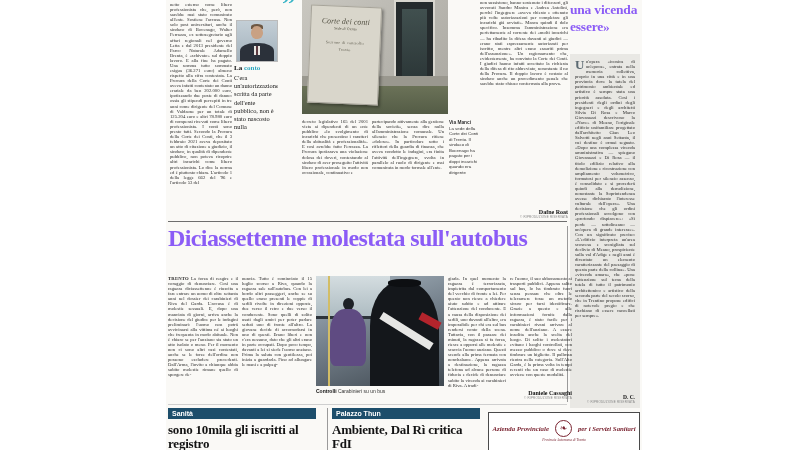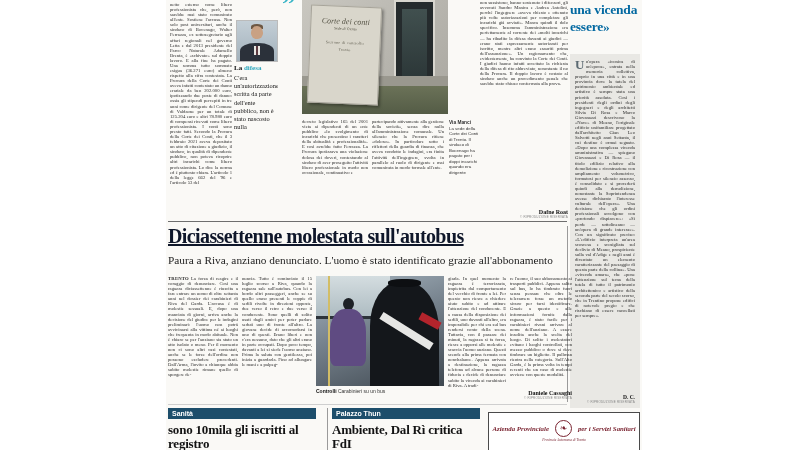--- a/index.html
+++ b/index.html
@@ -38,28 +38,28 @@
              border:1px solid #a7a49a;box-shadow:2px 2px 3px rgba(0,0,0,.35);
              transform:rotate(2.5deg);text-align:center;color:#565446;overflow:hidden;}
   .pp-t1{font-style:italic;font-size:8px;margin-top:10px;}
   .pp-t2{font-style:italic;font-size:4px;}
   .pp-t3{font-size:4px;margin-top:9px;letter-spacing:.3px;}
   .cap-box{font-family:"Liberation Sans",sans-serif;font-size:4.4px;line-height:1.25;color:#333;overflow:hidden;}
   .cap-box b{font-size:4.8px;}
   .byline{font-size:6px;font-weight:bold;text-align:right;color:#111;}
   .repro{font-family:"Liberation Sans",sans-serif;font-size:3px;text-align:right;color:#888;letter-spacing:.2px;}
   
-  .r-headline{font-size:13.5px;font-weight:bold;line-height:1.25;color:#0369a1;letter-spacing:-.2px;}
+  .r-headline{font-size:13.5px;font-weight:bold;line-height:1.25;color:#8b5cf6;letter-spacing:-.2px;}
   .r-box{background:#e9e8e4;padding:5px 5px 4px 5px;display:flex;flex-direction:column;overflow:hidden;}
   .dropcap{float:left;font-size:13px;font-weight:bold;color:#5c6a72;line-height:.9;
            padding-right:1.5px;}
   
   .rule{border-top:1px solid #6e6e6e;}
-  .b-headline{font-size:20px;font-weight:bold;color:#0f172a;letter-spacing:-.6px;
-              font-family:"Liberation Serif",serif;white-space:nowrap;text-decoration:underline;}
+  .b-headline{font-size:24px;font-weight:bold;color:#8b5cf6;letter-spacing:-.6px;
+              font-family:"Liberation Serif",serif;white-space:nowrap;}
   .b-subhead{font-size:11.3px;color:#1c1c1c;white-space:nowrap;}
   .b-cols{display:flex;gap:4px;}
   .busphoto{position:relative;height:110px;background:linear-gradient(160deg,#aab8c2 0%,#76828d 45%,#3f4850 100%);overflow:hidden;}
   .bp-window{position:absolute;left:0;top:0;width:58%;height:36%;
              background:linear-gradient(180deg,#d4dde0,#aebcc2);border-bottom:3px solid #2c333a;}
   .bp-pole{position:absolute;left:9%;top:0;width:2px;height:100%;background:#d2bd66;}
   .bp-purple{position:absolute;left:11%;top:30%;width:28%;height:52%;background:#5f4b82;
              border-radius:40% 40% 15% 15%;}
   .bp-phead{position:absolute;left:21%;top:20%;width:11px;height:12px;background:#1d2126;border-radius:50%;}
   .bp-cop{position:absolute;right:4%;top:5%;width:54%;height:95%;background:#14171b;
@@ -97,21 +97,21 @@
 
     <div class="abs portrait" style="left:70px;top:20px;width:40px;height:40px;">
       <div class="po-hair"></div>
       <div class="po-head"></div>
       <div class="po-suit"></div>
       <div class="po-shirt"></div>
       <div class="po-tie"></div>
     </div>
 
     <div class="abs quote-label" style="left:68px;top:64px;width:46px;">
-      <span>La </span><span class="acc">difesa</span>
+      <span>La </span><span class="acc">conto</span>
     </div>
     <div class="abs quote-text" style="left:68px;top:74px;width:44px;height:126px;overflow:hidden;">C'era un'autorizzazione scritta da parte dell'ente pubblico, non è stato nascosto nulla</div>
 
     <div class="abs plaquephoto" style="left:136px;top:0;width:146px;height:114px;">
       <div class="pp-door">
         <div class="pp-glass"></div>
       </div>
       <div class="pp-pave"></div>
       <div class="pp-grass"></div>
       <div class="pp-plaque">
@@ -145,21 +145,20 @@
         <span class="dropcap">U</span><span>n'opera «iconica di un'epoca», entrata nella memoria collettiva, proprio in una città e in una provincia dove la tutela del patrimonio ambientale ed artistico è sempre stata una priorità assoluta. Così i presidenti degli ordini degli ingegneri e degli architetti Silvia Di Rosa e Marco Giovanazzi descrivono la «Nave» di Meano, l'originale edificio unifamiliare progettato dall'architetto Gian Leo Salvotti negli anni Settanta, il cui destino è ormai segnato. «Dopo una complessa vicenda amministrativa — spiegano Giovanazzi e Di Rosa — il titolo edilizio relativo alla demolizione e ricostruzione con ampliamento volumetrico, formatosi per silenzio assenso, è consolidato e si procederà quindi alla demolizione, nonostante la Soprintendenza avesse dichiarato l'interesse culturale dell'opera». Una decisione che gli ordini professionali accolgono con «profondo dispiacere»: «Si perde — sottolineano — un'opera di grande interesse». Con un significato preciso: «L'edificio interpreta un'area scoscesa e scosigliata sul declivio di Meano, prospiciente sulla val d'Adige e negli anni è diventato un elemento caratterizzante del paesaggio di questa parte della collina». Una «vicenda amara», che «pone l'attenzione sul tema della tutela di tutto il patrimonio architettonico e artistico della seconda parte del secolo scorso, che in Trentino propone edifici di notevole pregio e che rischiano di essere cancellati per sempre».</span>
       </div>
       <div class="byline" style="font-size:5.5px;">D. C.</div>
       <div class="repro">© RIPRODUZIONE RISERVATA</div>
     </div>
 
     <div class="abs vdiv" style="left:401px;top:226px;height:176px;"></div>
 
     <div class="abs rule" style="left:2px;top:221px;width:399px;"></div>
     <div class="abs b-headline" style="left:2px;top:225px;">Diciassettenne molestata sull'autobus</div>
-    <div class="abs b-subhead" style="left:2px;top:254px;">Paura a Riva, anziano denunciato. L'uomo è stato identificato grazie all'abbonamento</div>
 
     <div class="abs b-cols" style="left:2px;top:276px;width:400px;height:124px;">
       <div class="tiny" style="flex:0 0 70px;height:124px;">
         <span class="lead">TRENTO</span><span> La forza di reagire e il coraggio di denunciare. Così una ragazza diciassettenne è riuscita a fare entrare un uomo di oltre settanta anni nel dossier dei carabinieri di Riva del Garda. L'accusa è di molestie sessuali. E, dopo una manciata di giorni, arriva anche la decisione del giudice per le indagini preliminari: l'uomo non potrà avvicinarsi alla vittima né ai luoghi che frequenta in modo abituale. Non è chiaro se per l'anziano sia stato un atto isolato o meno. Per il momento non ci sono altri casi contestati, anche se le forze dell'ordine non possono escludere precedenti. Dall'Arma, l'invito a chiunque abbia subito molestie rimane quello di sporgere de-</span>
       </div>
       <div class="tiny" style="flex:0 0 70px;height:124px;">nuncia. Tutto è cominciato il 15 luglio scorso a Riva, quando la ragazza sale sull'autobus. Con lei a bordo altri passeggeri, anche se su quello erano presenti le coppie di sedili rivolte in direzioni opposte, due verso il retro e due verso il conducente. Sono quelli di solito usati dagli amici per poter parlare seduti uno di fronte all'altro. La giovane decide di accomodarsi in uno di questi. Erano liberi e non c'era nessuno, dato che gli altri erano in parte occupati. Dopo poco tempo, davanti a lei si siede l'uomo anziano. Prima la saluta con gentilezza, poi inizia a guardarla. Fino ad allungare le mani e a palpeg-</div>
       <div style="flex:0 0 128px;">
         <div class="busphoto">
           <div class="bp-window"></div>
           <div class="bp-pole"></div>

